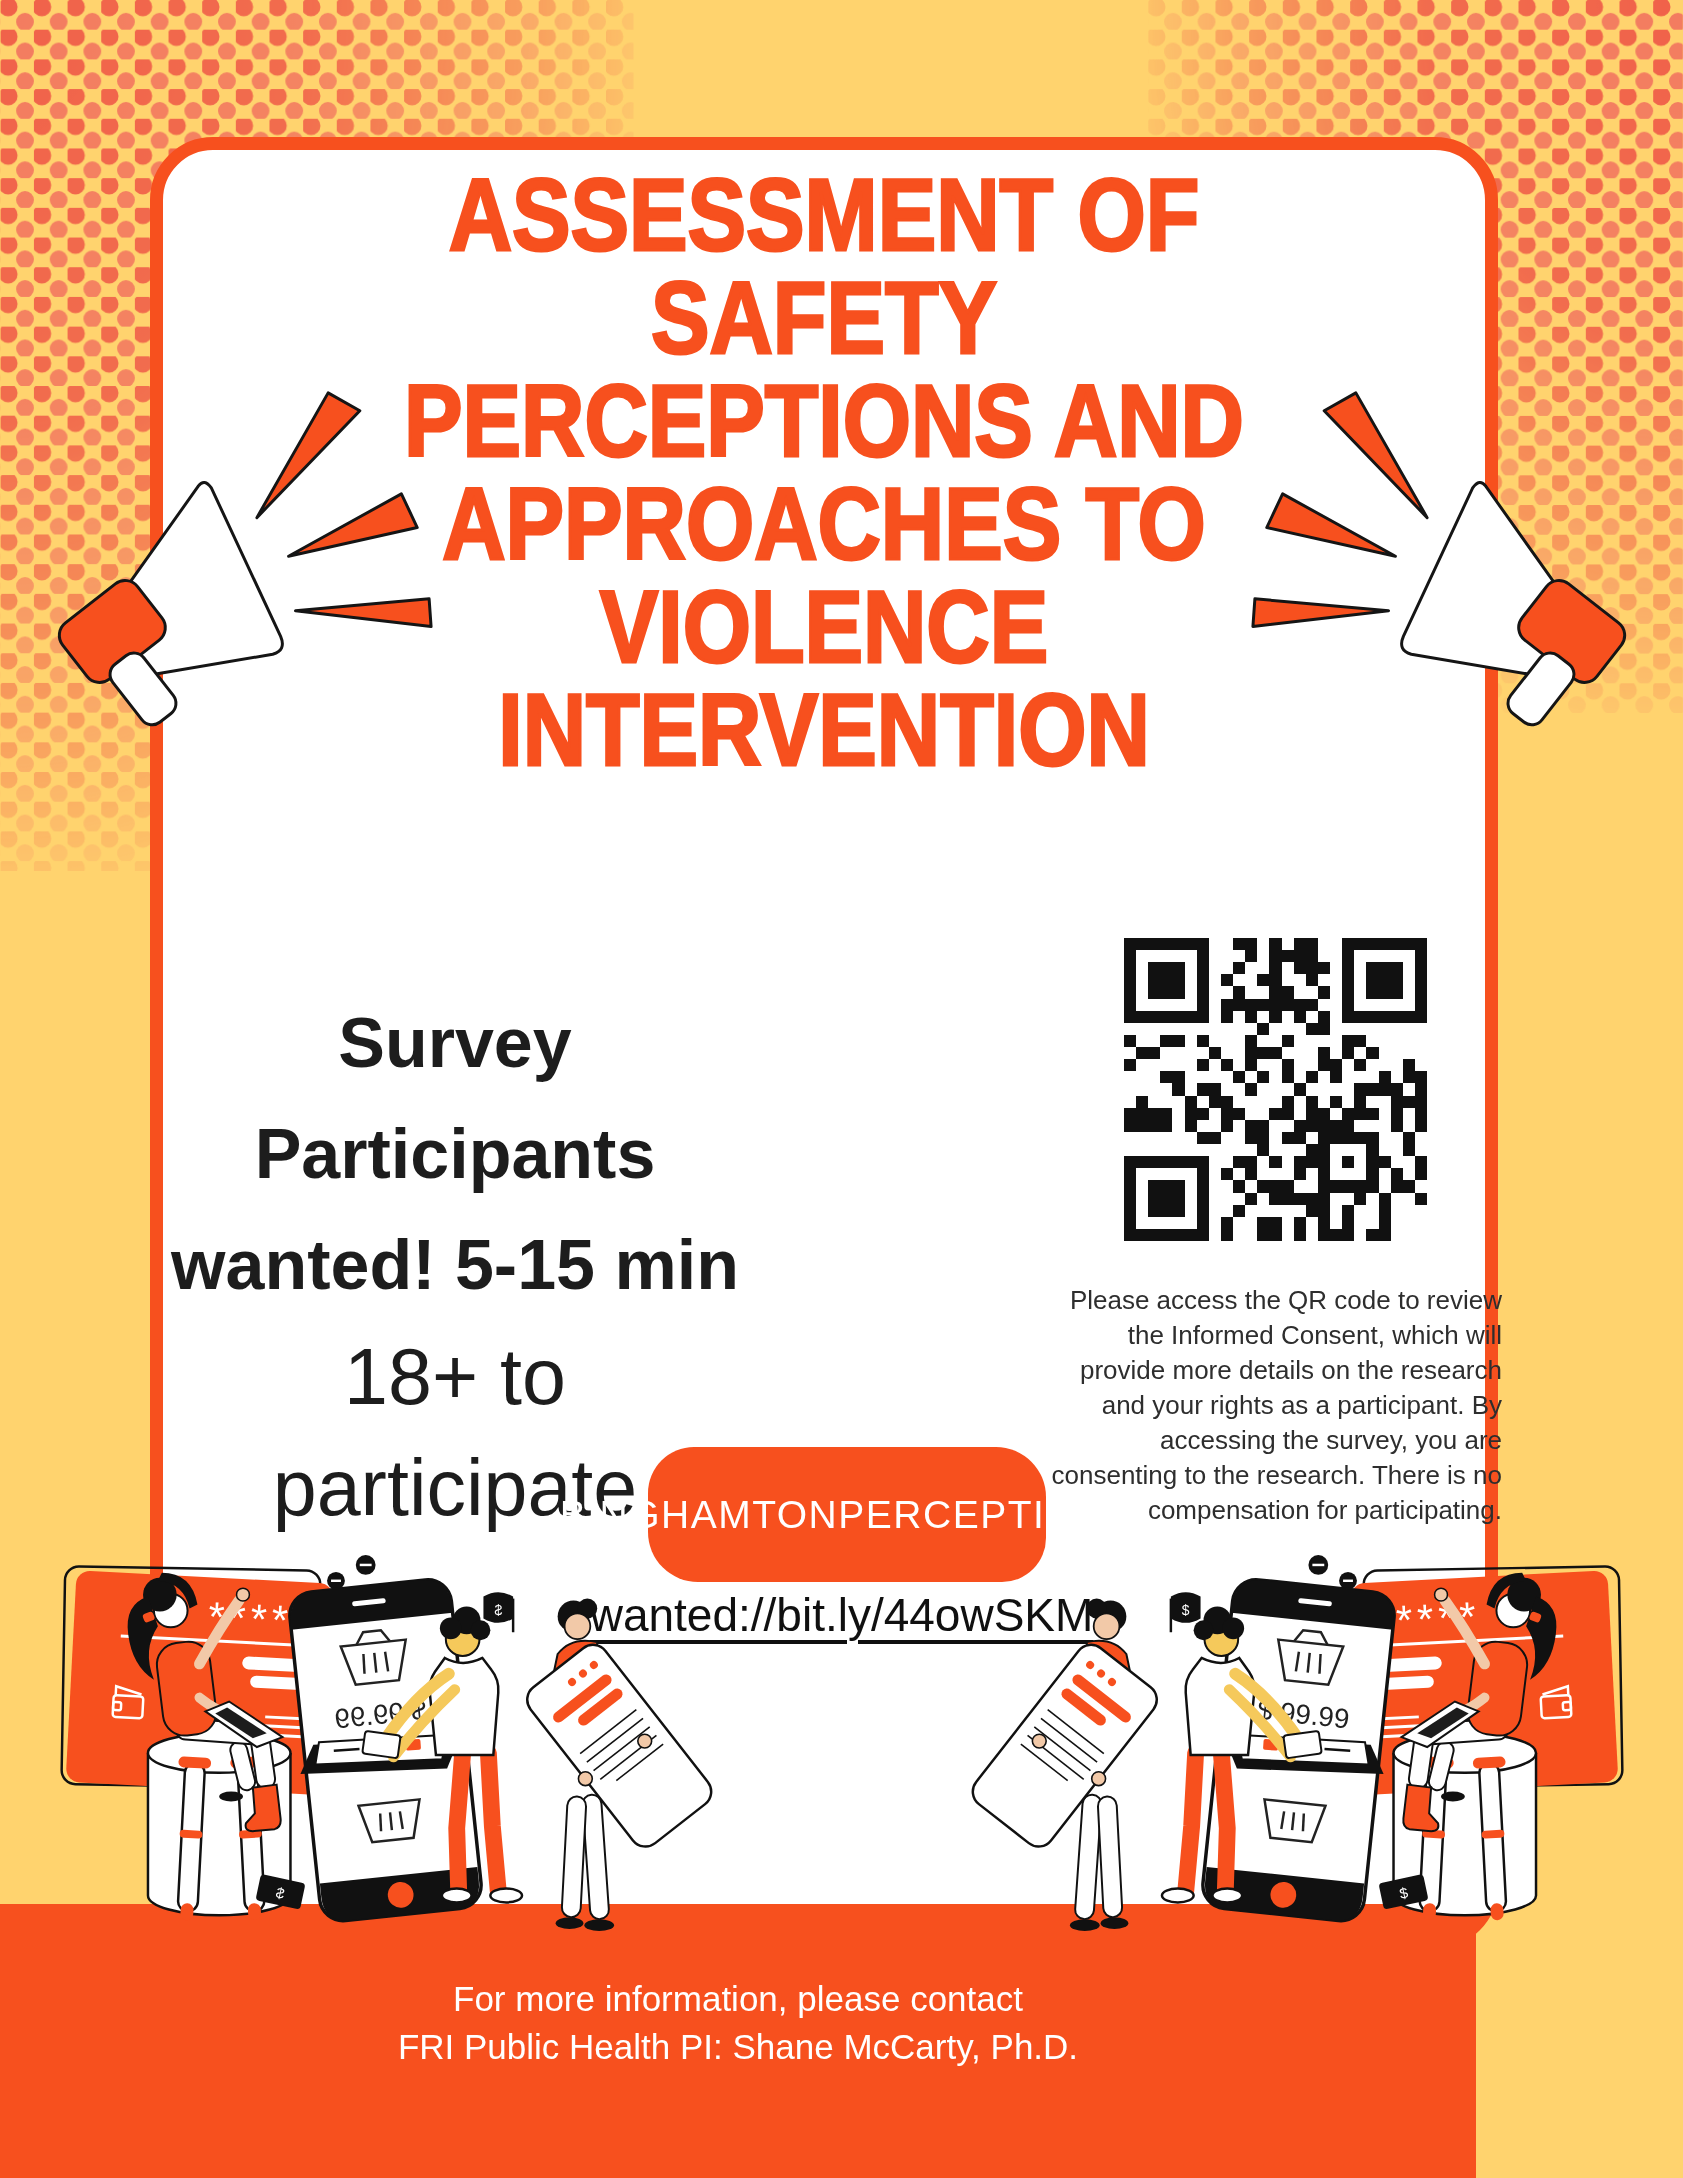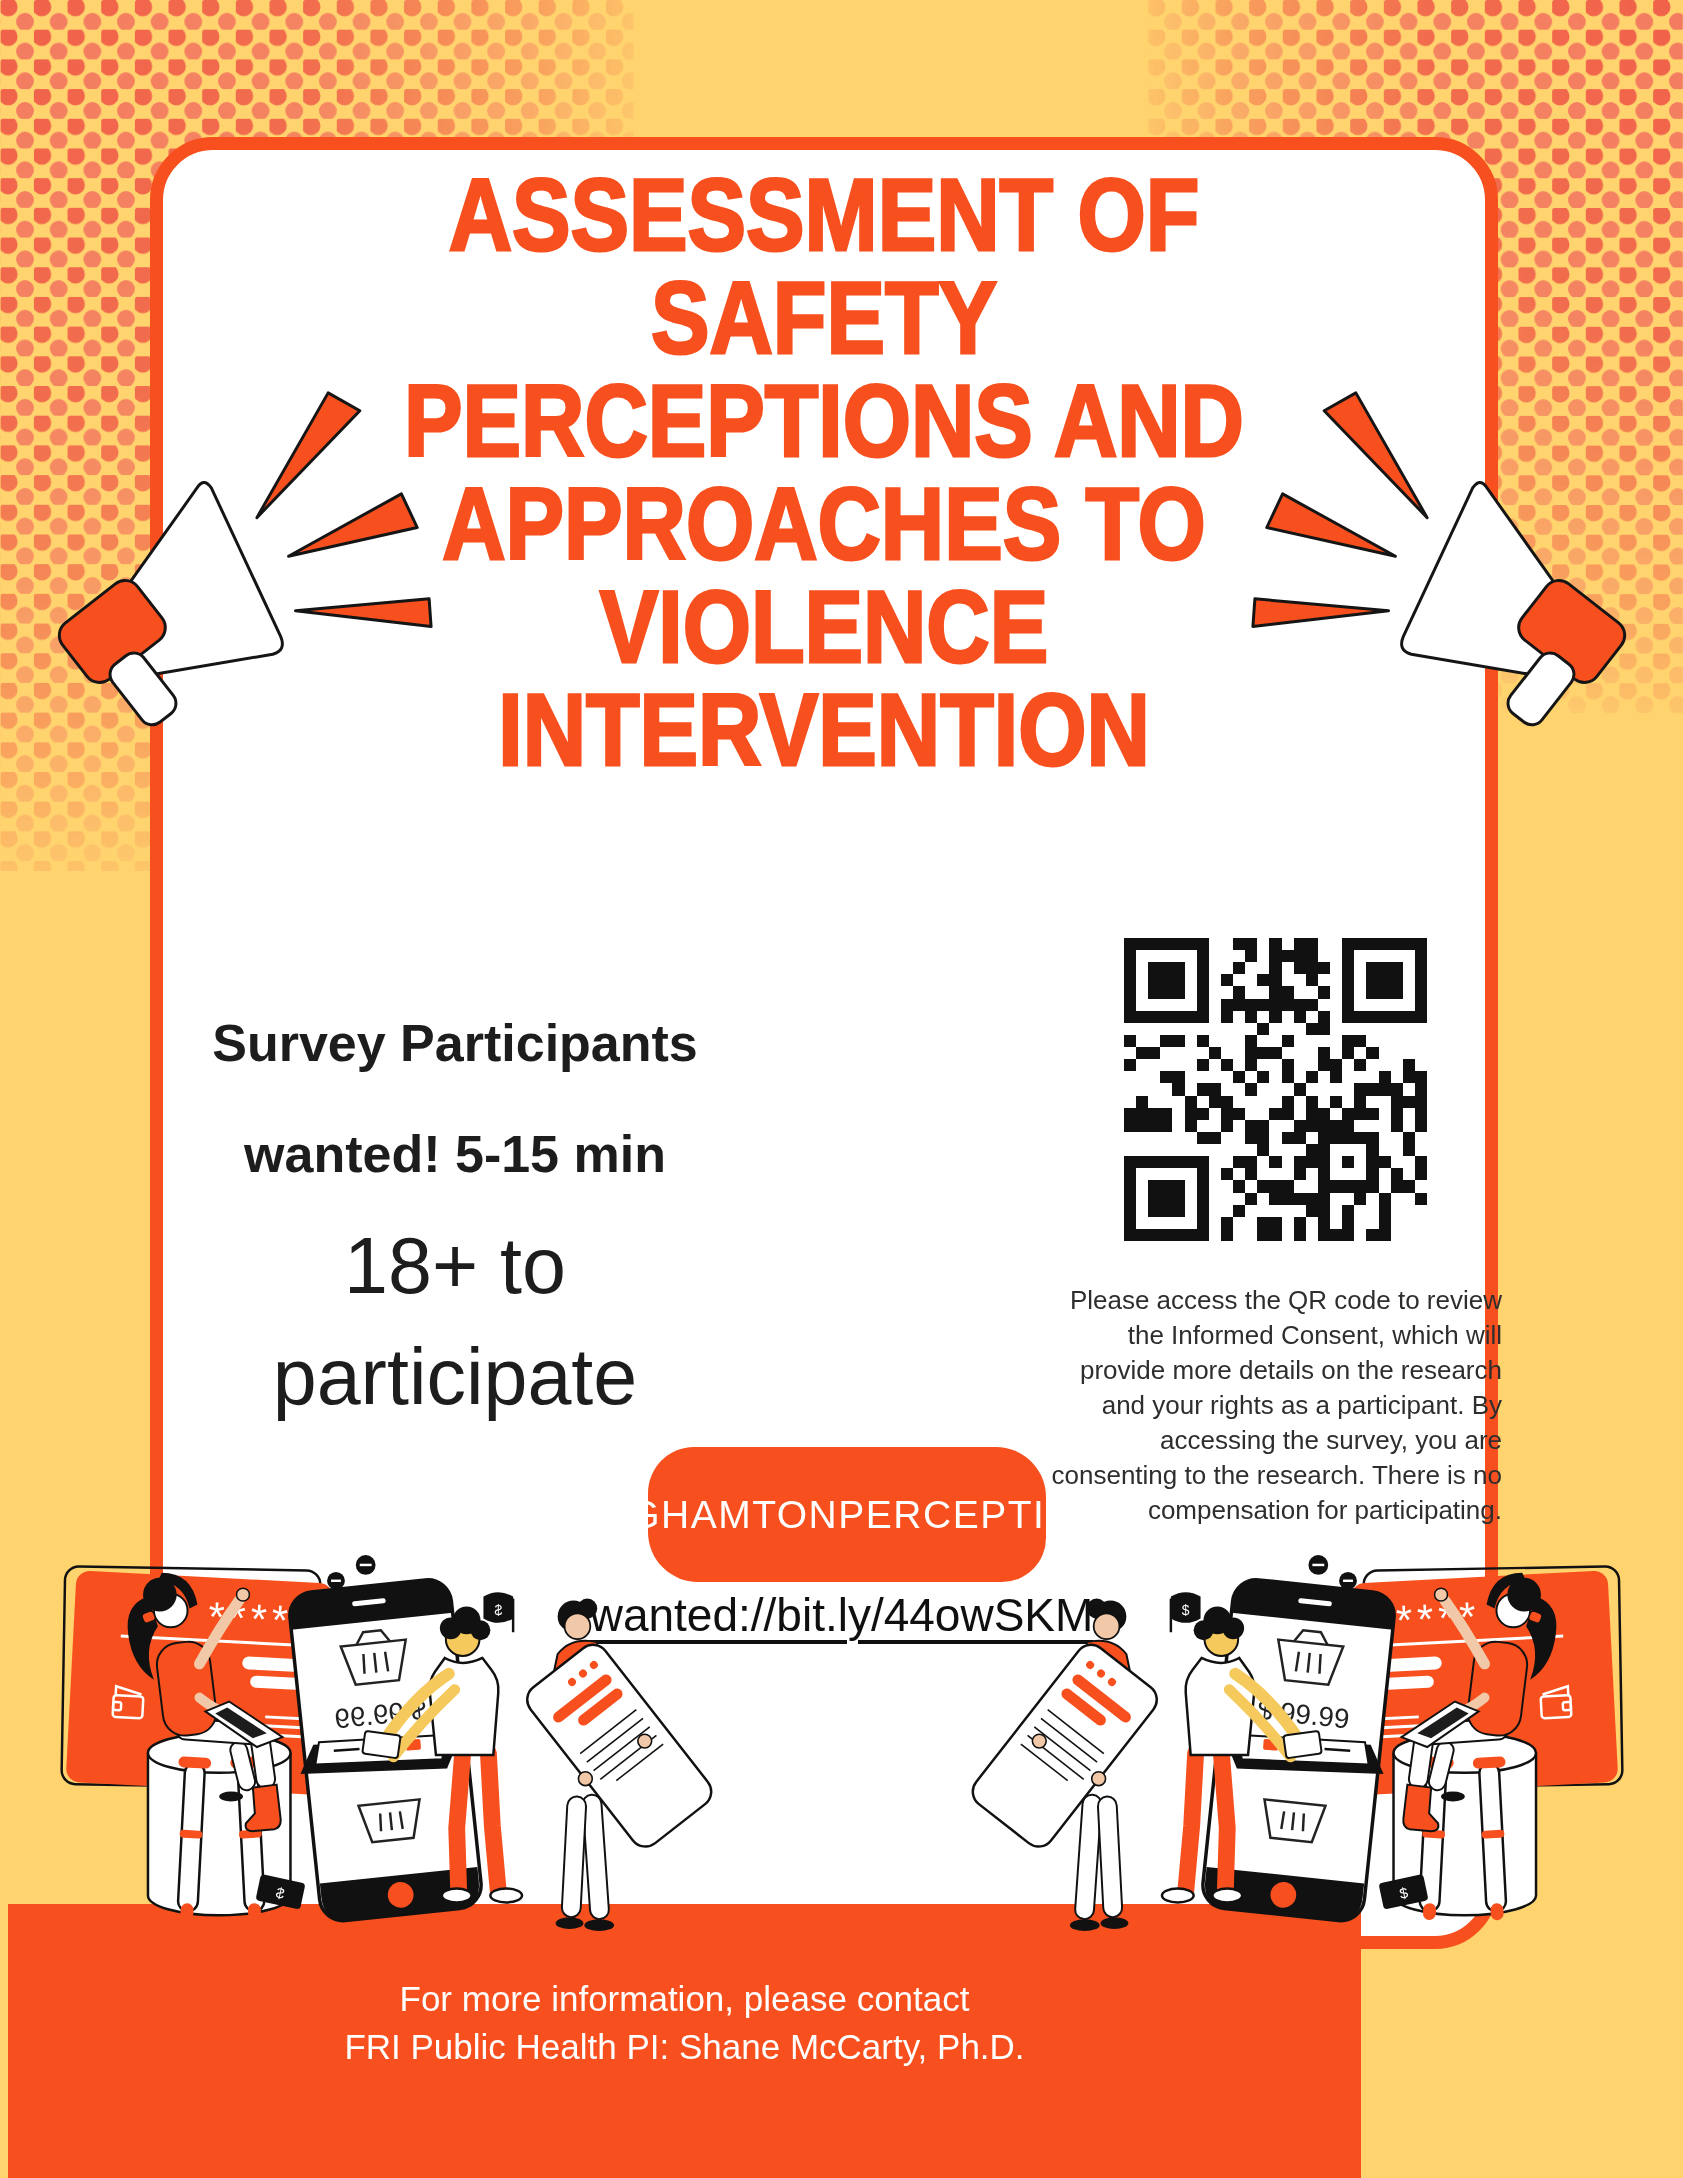--- a/index.html
+++ b/index.html
@@ -20,21 +20,21 @@
          color:#F7501E;font-weight:700;font-size:102px;line-height:103px;letter-spacing:0px;
          transform:scaleX(0.86);-webkit-text-stroke:3px #F7501E;}
 
   
   .mega{position:absolute;width:416px;height:396px;z-index:3;overflow:visible;}
   .mega.left{left:35px;top:381px;}
   .mega.right{left:1233px;top:381px;transform:scaleX(-1);}
 
   
   .survey{position:absolute;left:163px;top:988px;width:584px;text-align:center;color:#1d1d1d;z-index:2;}
-  .survey .b{font-size:52px;font-weight:700;line-height:111px;}
+  .survey .b{font-size:70px;font-weight:700;line-height:111px;}
   .survey .r{font-size:79px;font-weight:400;line-height:111px;}
 
   
   .qr{position:absolute;left:1124px;top:938px;width:303px;height:303px;z-index:2;}
   .caption{position:absolute;left:1045px;top:1257px;width:457px;z-index:2;
            font-size:26px;line-height:35px;font-weight:400;color:#2e2e2e;text-align:right;}
 
   
   .badge{position:absolute;left:648px;top:1447px;width:398px;height:135px;z-index:2;
          background:#F7501E;border-radius:46px 50px 44px 50px;color:#fff;
@@ -43,21 +43,21 @@
   .linkrow{position:absolute;left:0;right:0;top:1588px;text-align:center;z-index:2;}
   .linkrow a{font-size:46px;color:#101010;text-decoration:underline;
              text-decoration-thickness:4px;text-underline-offset:9px;}
 
   
   .illu{position:absolute;width:663px;height:406px;z-index:4;overflow:visible;}
   .illu.right{left:970px;top:1547px;}
   .illu.left{left:51px;top:1547px;}
 
   
-  .footer{position:absolute;left:8px;top:1904px;width:1353px;height:274px;background:#F7501E;z-index:2;
+  .footer{position:absolute;left:0;top:1904px;width:1476px;height:274px;background:#F7501E;z-index:2;
           box-sizing:border-box;padding-top:71px;text-align:center;color:#fff;
           font-size:35px;line-height:48px;font-weight:400;}
 </style>
 </head>
 <body>
 
 <div class="page">
 
   <svg class="dots-tl" width="634" height="871" viewBox="0 0 640 880">
     <defs>

